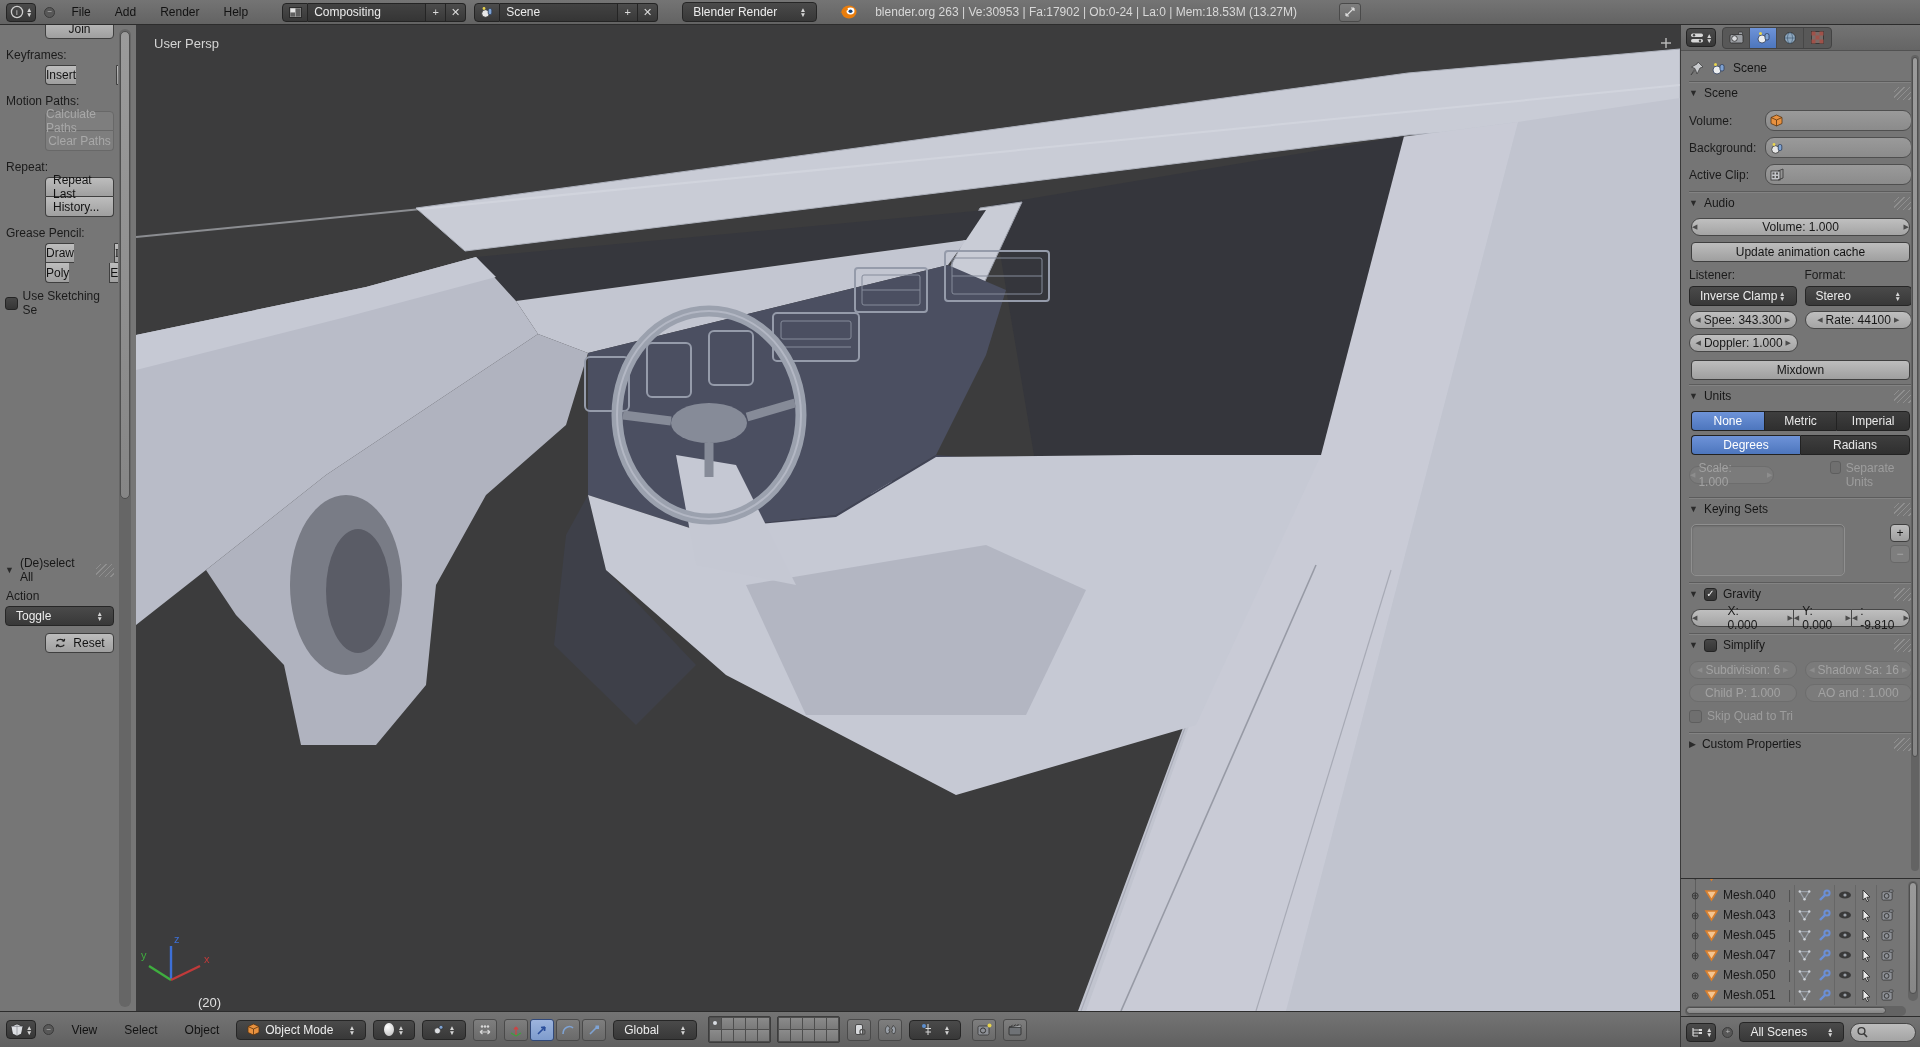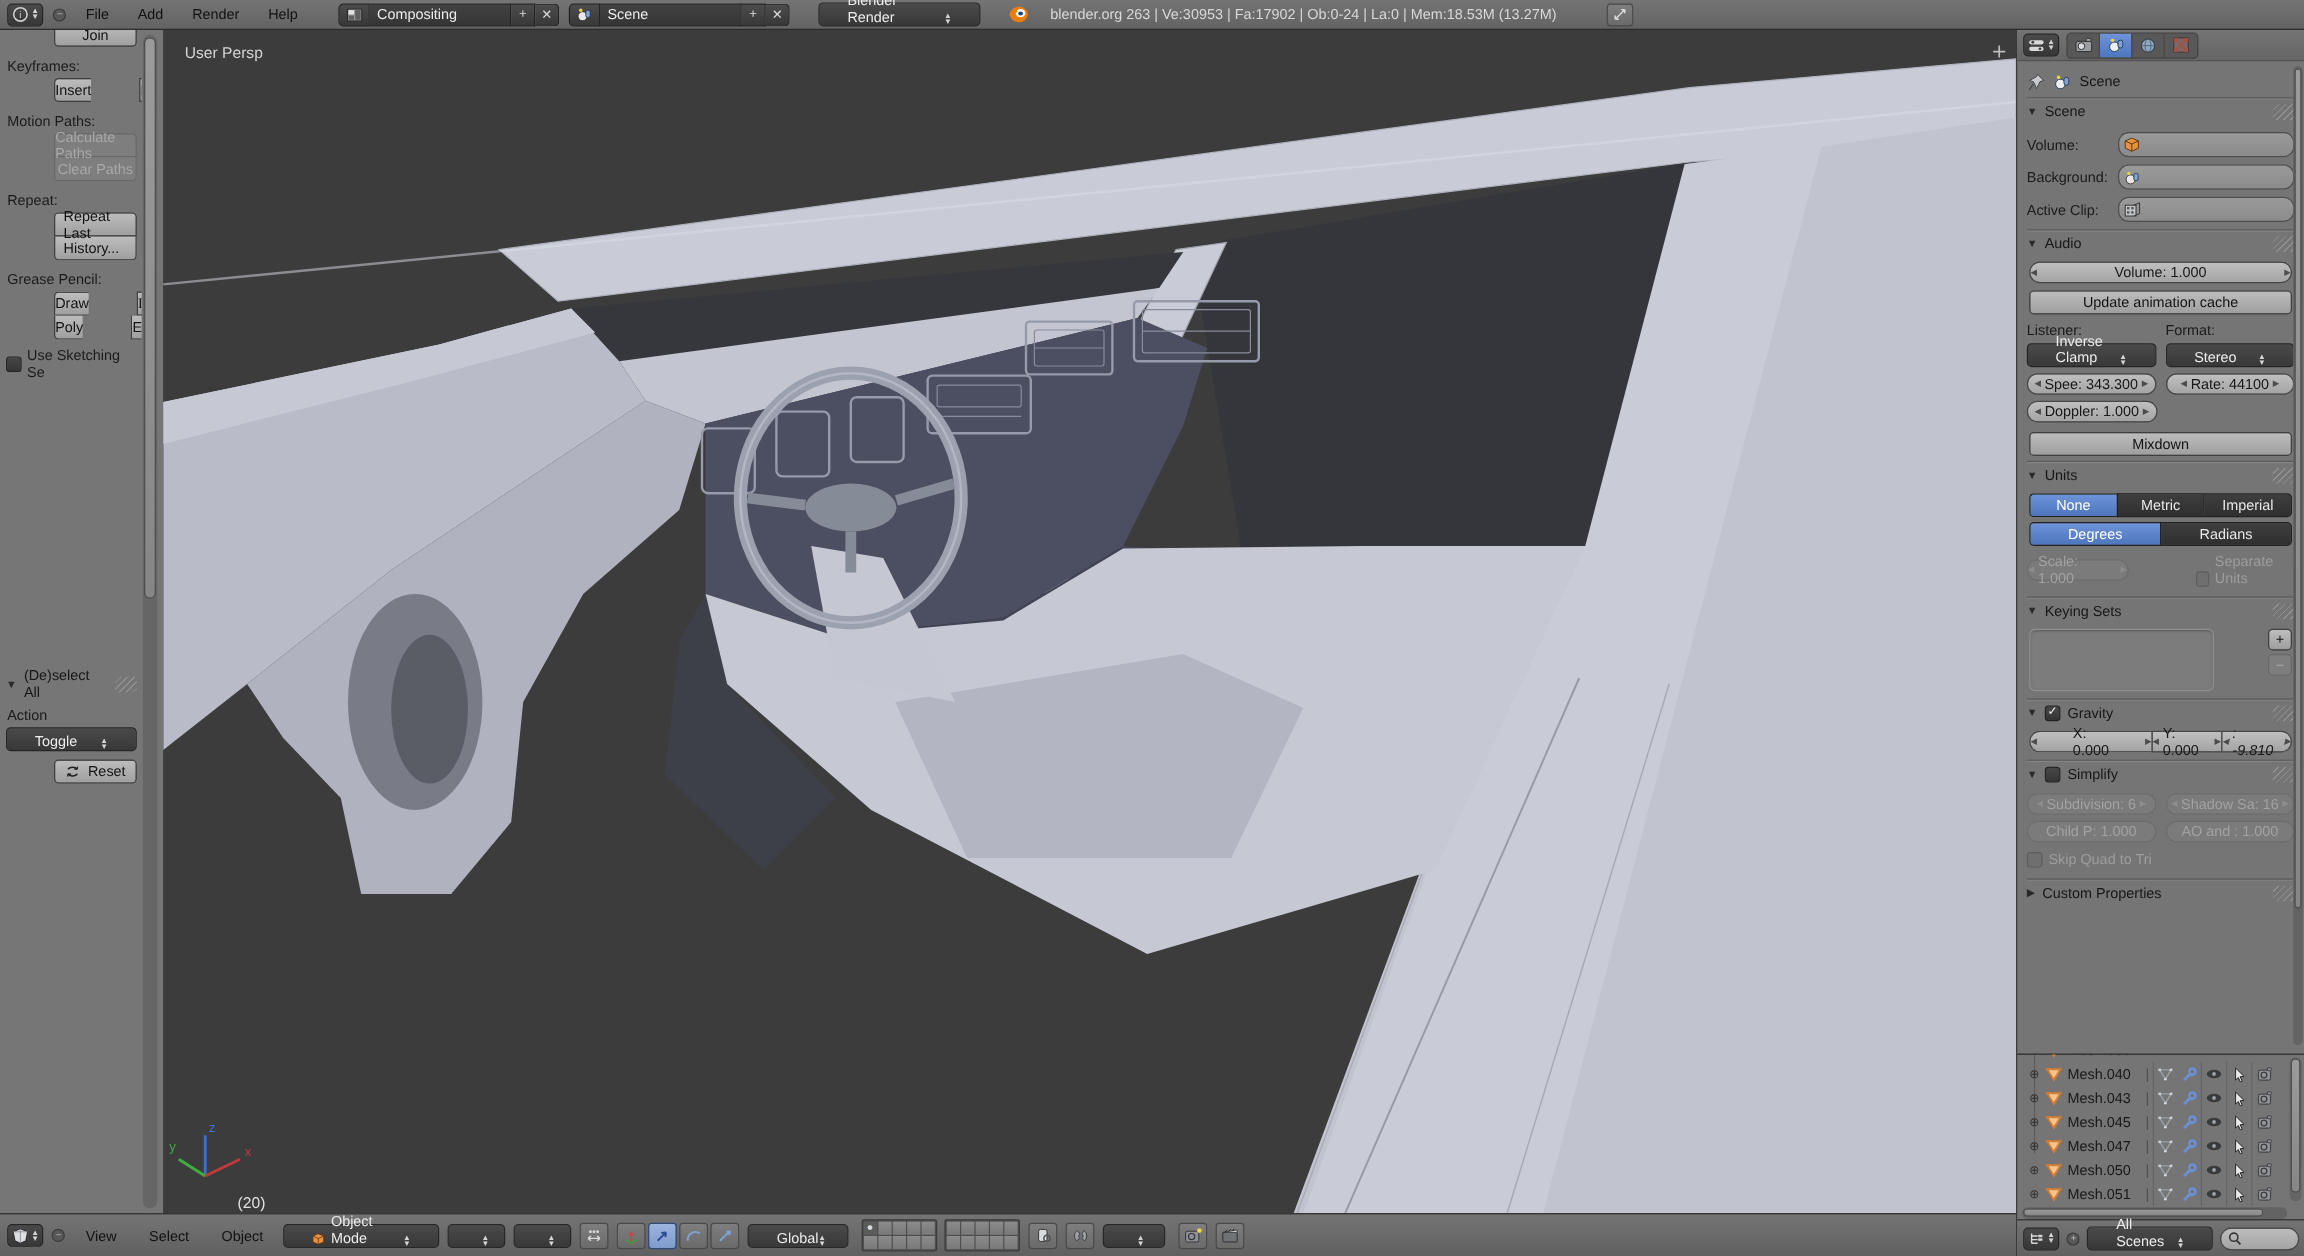--- a/index.html
+++ b/index.html
@@ -2,22 +2,22 @@
 <html><head>
 <meta charset="utf-8">
 <style>
   * { margin:0; padding:0; box-sizing:border-box; }
   html,body { width:1920px; height:1047px; overflow:hidden; background:#4a4a4a;
     font-family:"Liberation Sans", sans-serif; font-size:12px; color:#151515; }
   .btn  { display:flex; align-items:center; justify-content:center;
           background:linear-gradient(#bdbdbd,#9f9f9f); border:1px solid #3f3f3f;
           border-radius:4px; height:20px; color:#131313; cursor:default;margin-left:40px; }
   .btn.dis { background:#7e7e7e; border-color:#686868; color:#a8a8a8; }
-  .dfield { display:flex; align-items:flex-end; background:linear-gradient(#4a4a4a,#383838);
-          border:1px solid #262626; border-radius:4px; height:20px; color:#ececec; padding:0 23px; }
+  .dfield { display:flex; align-items:center; background:linear-gradient(#4a4a4a,#383838);
+          border:1px solid #262626; border-radius:4px; height:20px; color:#ececec; padding:0 10px; }
   .num  { display:flex; align-items:center; justify-content:center; gap:3px;
           background:linear-gradient(#bfbfbf,#a4a4a4); border:1px solid #474747;
           border-radius:10px; height:18px; color:#181818; }
   .num.dis { background:#7b7b7b; border-color:#6d6d6d; color:#a2a2a2; }
   .num .sa { font-size:7px; color:#4c4c4c; }
   .num.dis .sa { color:#8d8d8d; }
   .stepper { display:flex; flex-direction:column; line-height:5px; font-size:6.5px; color:#d6d6d6; margin-left:auto; }
   .seg { display:flex; }
   .seg > div { border-radius:0; border-right-width:0; flex:1; }
   .seg > div:first-child { border-radius:4px 0 0 4px; }
@@ -659,21 +659,21 @@
     <div class="seg segdark" style="margin:2px 2px;">
       <div class="blue" style="border-radius:4px 0 0 4px;">Degrees</div>
       <div style="border-radius:0 4px 4px 0;">Radians</div>
     </div>
     <div class="col2" style="margin-top:6px; align-items:center;">
       <div class="num dis">
         <span class="sa">◀</span>
         <span>Scale: 1.000</span>
         <span class="sa">▶</span>
       </div>
-      <div style="display:flex; align-items:flex-end; gap:5px;padding-left:48px;">
+      <div style="display:flex; align-items:flex-start; gap:5px;padding-left:48px;">
         <span class="cb gray"></span>
         <span class="dis-t">Separate Units</span>
       </div>
     </div>
     <div class="sep" style="margin-top:8px;"></div>
 
     <div class="phead">
       <span class="ptri">▼</span>
       <span>Keying Sets</span>
       <span class="grip"></span>
@@ -697,21 +697,21 @@
       <div class="num" style="border-radius:10px 0 0 10px; border-right-width:0;gap:30px;">
         <span class="sa">◀</span>
         <span>X: 0.000</span>
         <span class="sa">▶</span>
       </div>
       <div class="num" style="border-radius:0; border-right-width:0;">
         <span class="sa">◀</span>
         <span>Y: 0.000</span>
         <span class="sa">▶</span>
       </div>
-      <div class="num" style="border-radius:0 10px 10px 0;font-style:italic;">
+      <div class="num" style="border-radius:0 10px 10px 0;">
         <span class="sa">◀</span>
         <span>: -9.810</span>
         <span class="sa">▶</span>
       </div>
     </div>
     <div class="sep" style="margin-top:6px;"></div>
 
     <div class="phead">
       <span class="ptri">▼</span>
       <span class="cb"></span>

